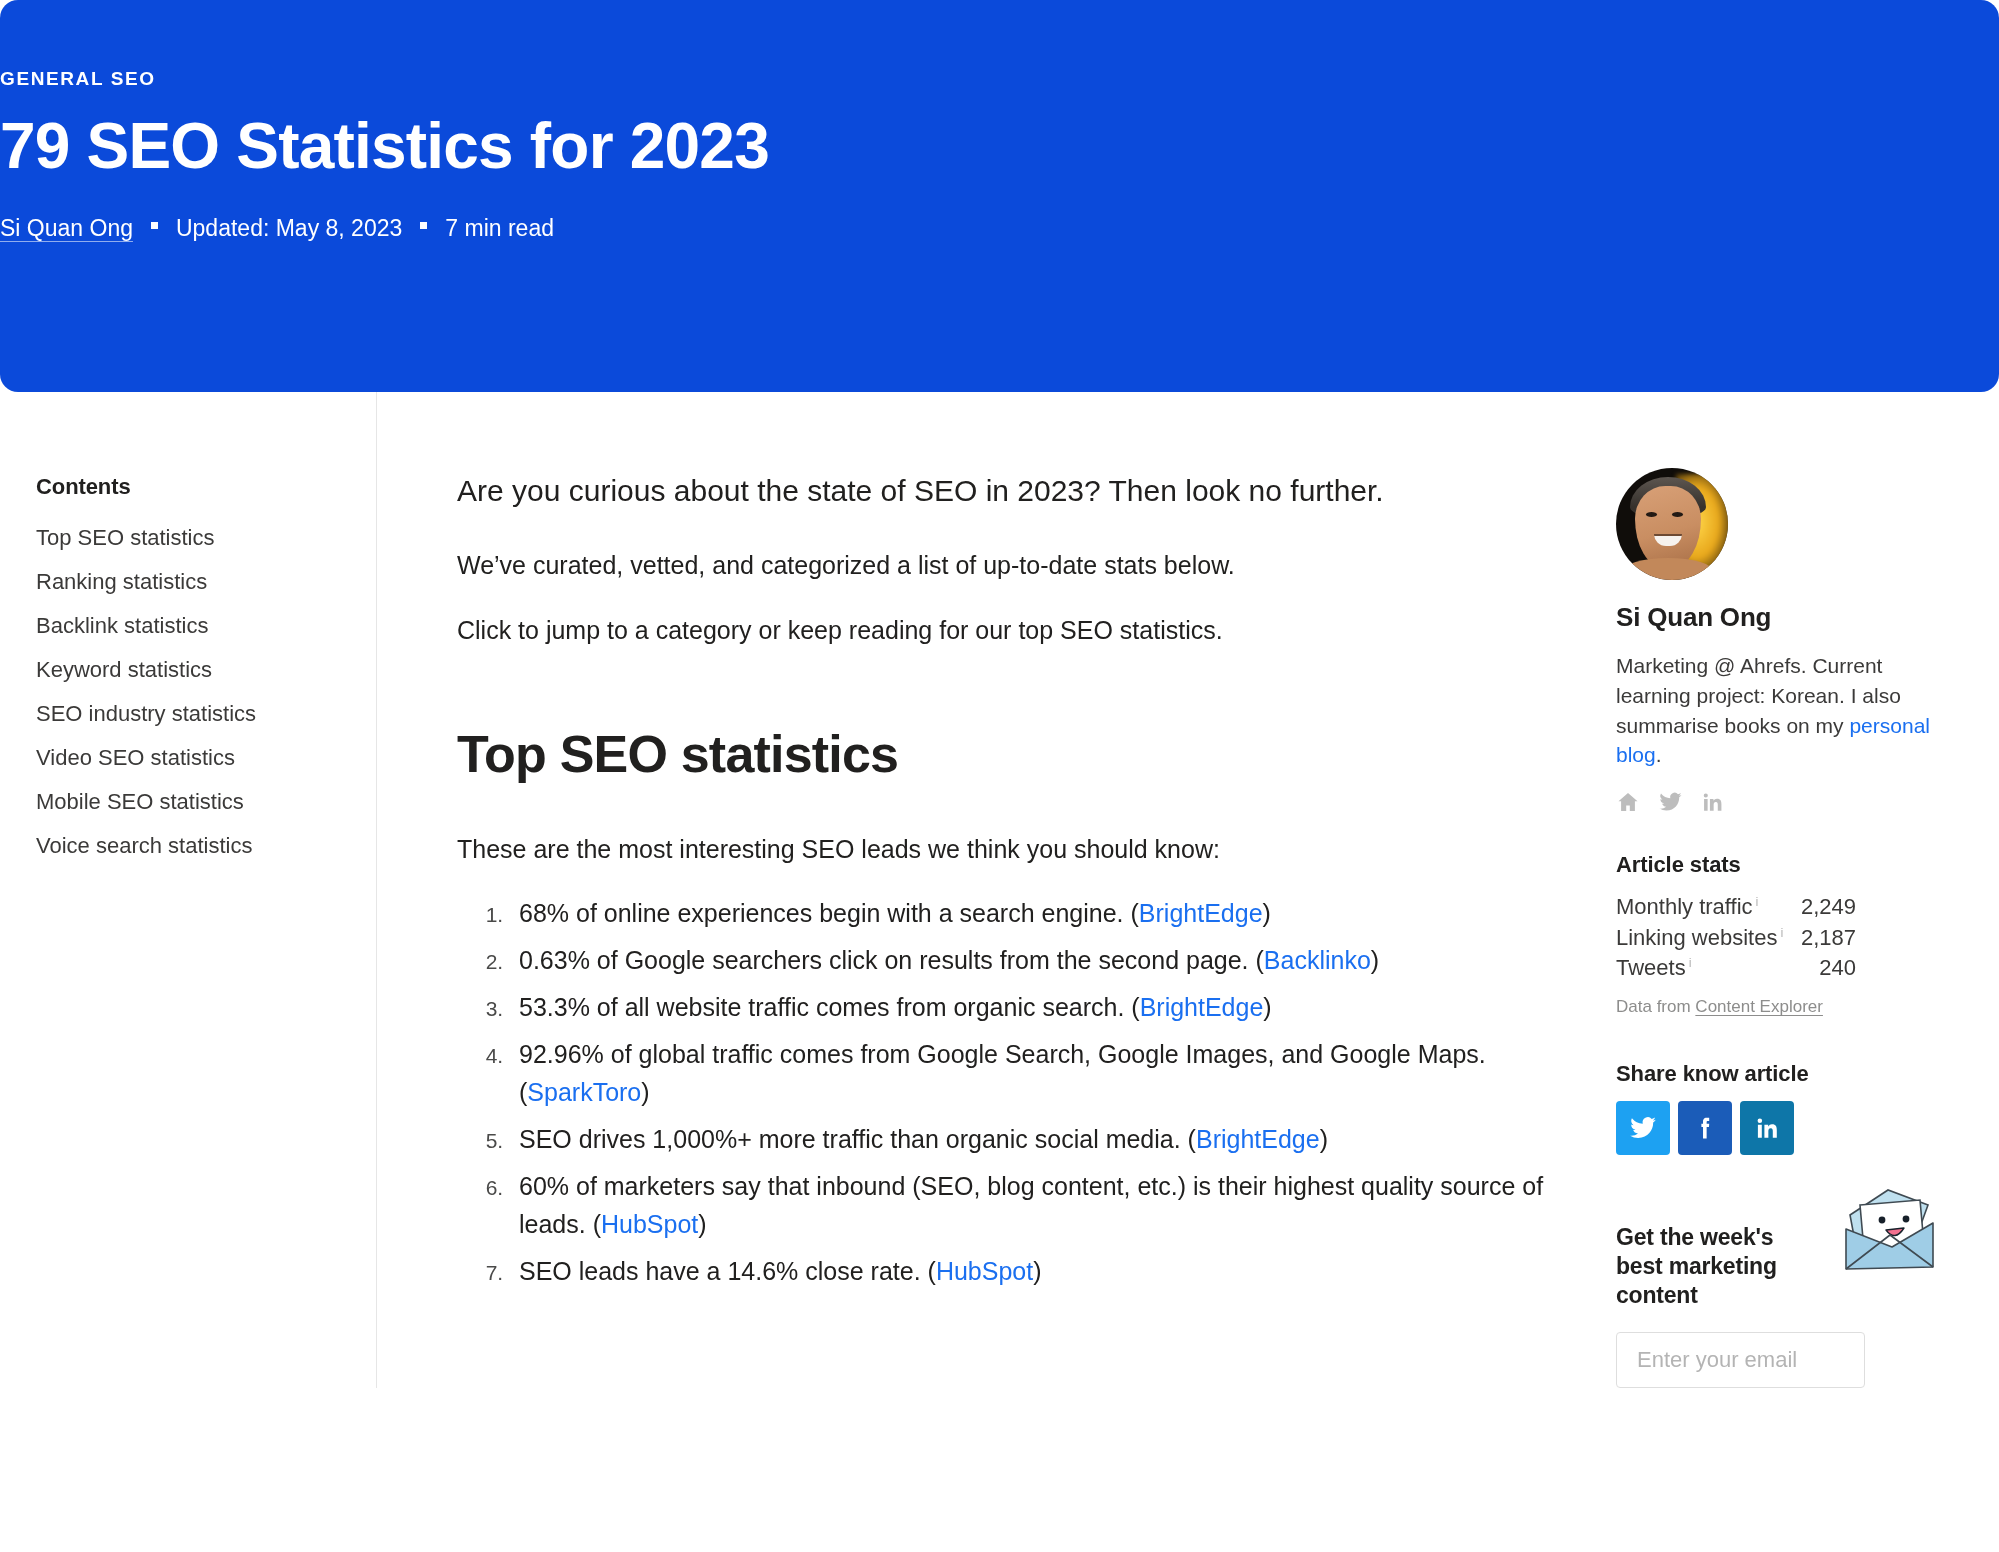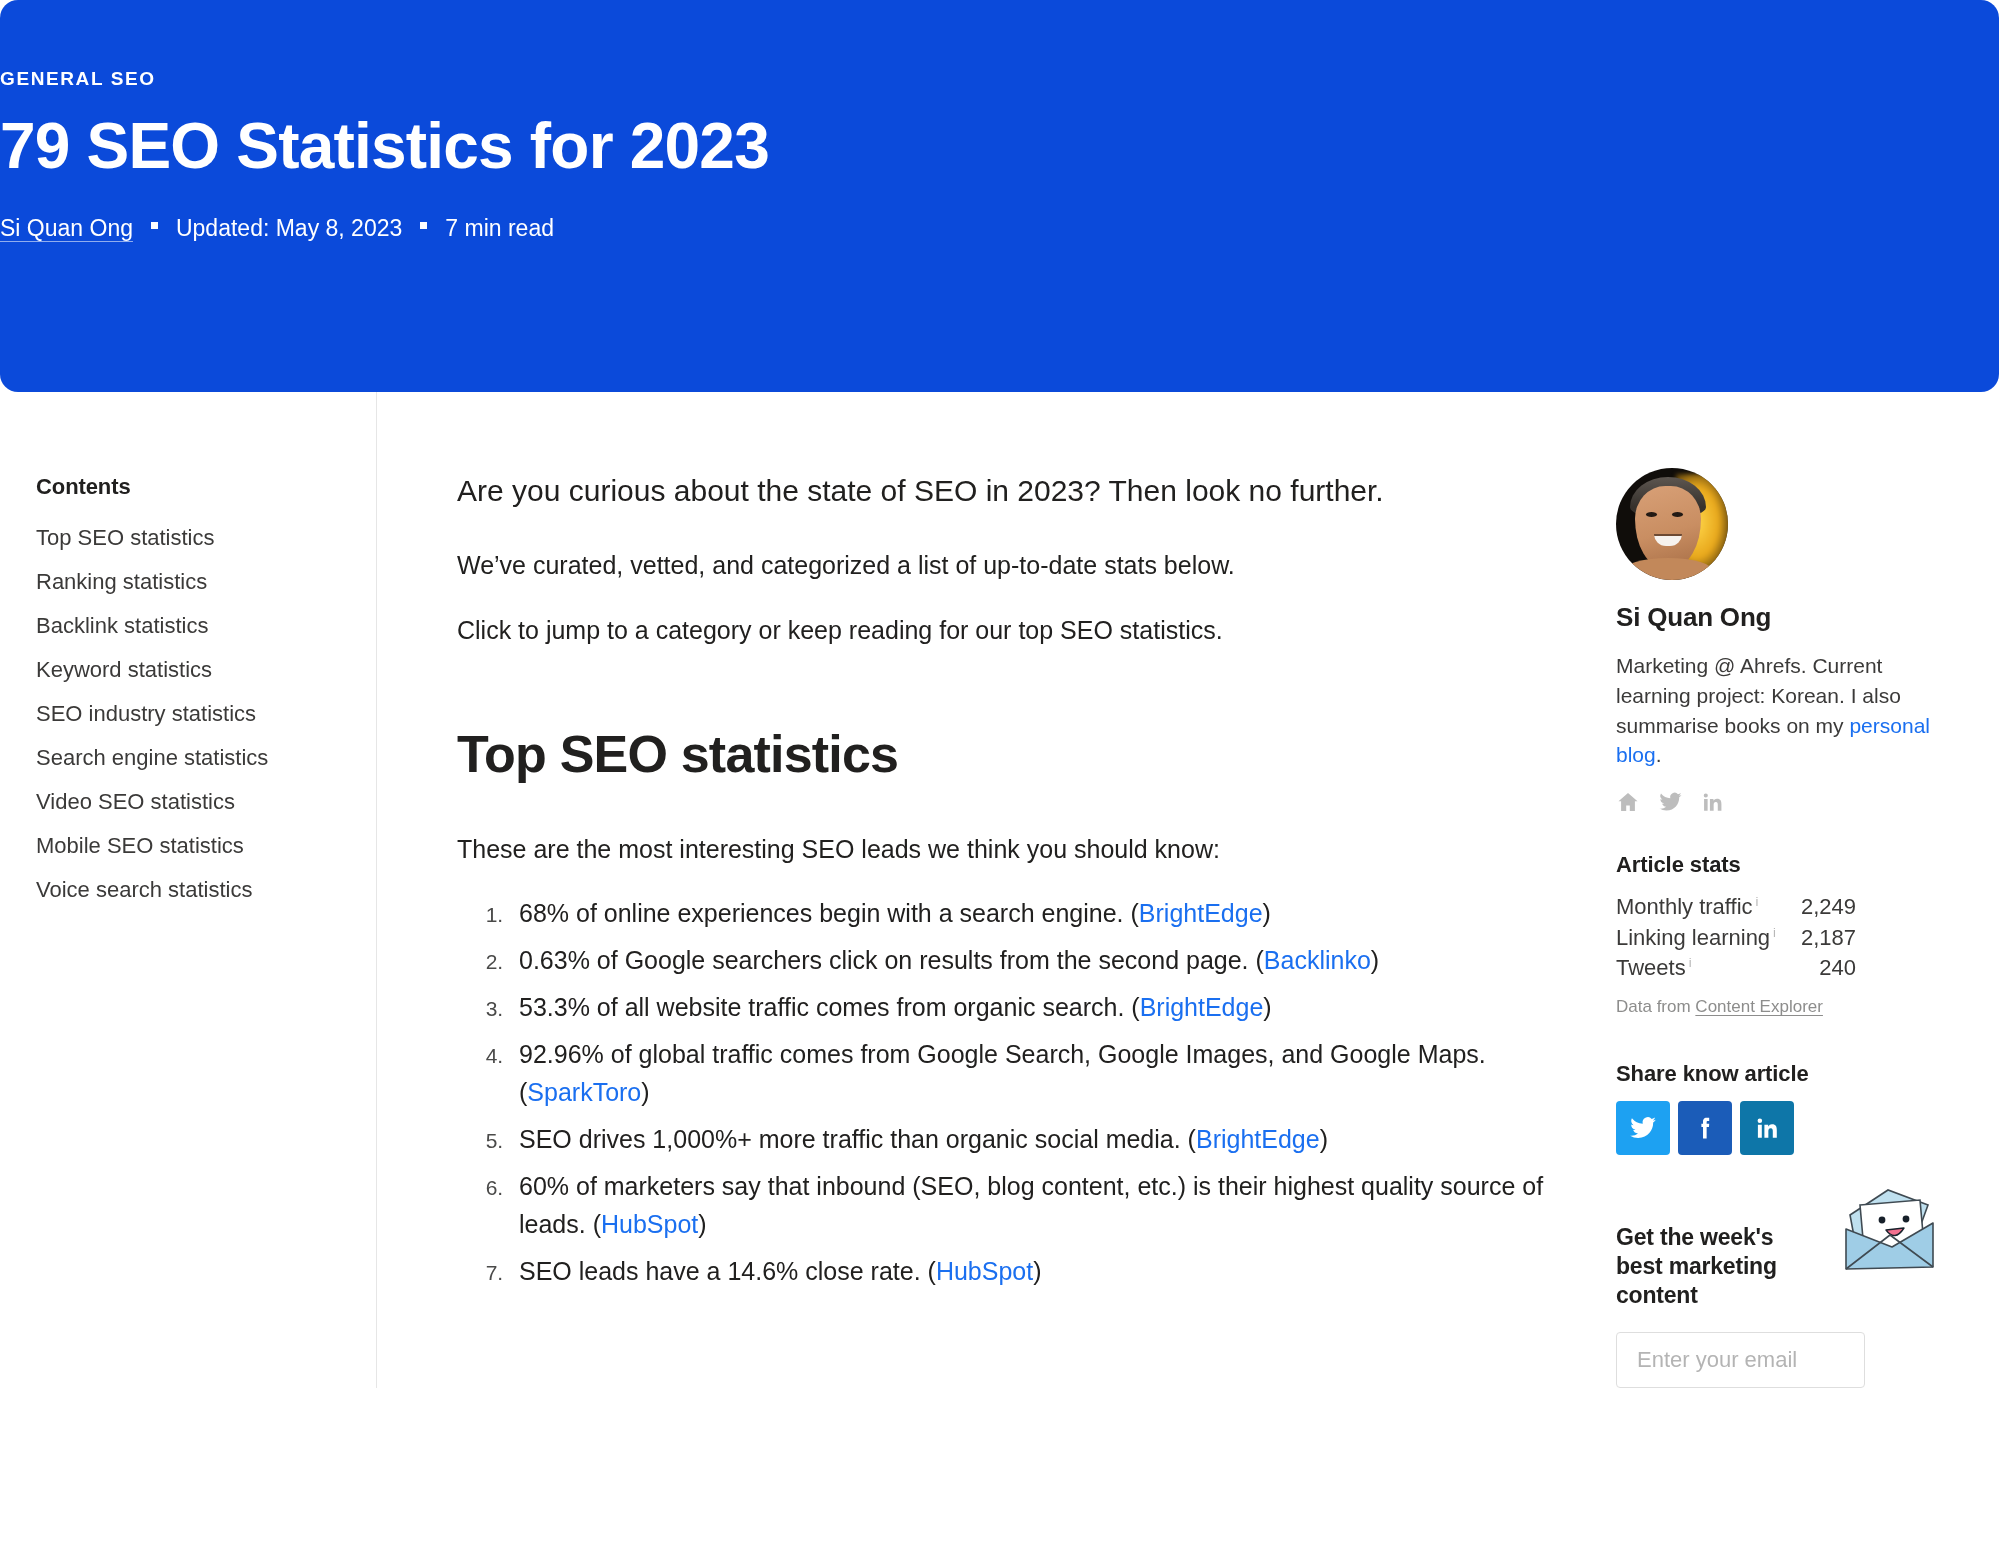--- a/index.html
+++ b/index.html
@@ -335,23 +335,20 @@
           <a href="#">Ranking statistics</a>
         </li>
       <li>
           <a href="#">Backlink statistics</a>
         </li>
       <li>
           <a href="#">Keyword statistics</a>
         </li>
       <li>
           <a href="#">SEO industry statistics</a>
-        </li>
-      <li>
-          <a href="#">Search engine statistics</a>
         </li>
       <li>
           <a href="#">Video SEO statistics</a>
         </li>
       <li>
           <a href="#">Mobile SEO statistics</a>
         </li>
       <li>
           <a href="#">Voice search statistics</a>
         </li>
@@ -427,21 +424,21 @@
     </div>
 
     <div>
       <div class="aside-h">Article stats</div>
 
       <div class="stat-row">
         <span class="stat-label"><span>Monthly traffic</span><sup>i</sup></span>
         <span class="stat-value">2,249</span>
       </div>
       <div class="stat-row">
-        <span class="stat-label"><span>Linking learning</span><sup>i</sup></span>
+        <span class="stat-label"><span>Linking websites</span><sup>i</sup></span>
         <span class="stat-value">2,187</span>
       </div>
       <div class="stat-row">
         <span class="stat-label"><span>Tweets</span><sup>i</sup></span>
         <span class="stat-value">240</span>
       </div>
 
       <div class="data-from"><span>Data from </span><a href="#">Content Explorer</a></div>
     </div>
 

